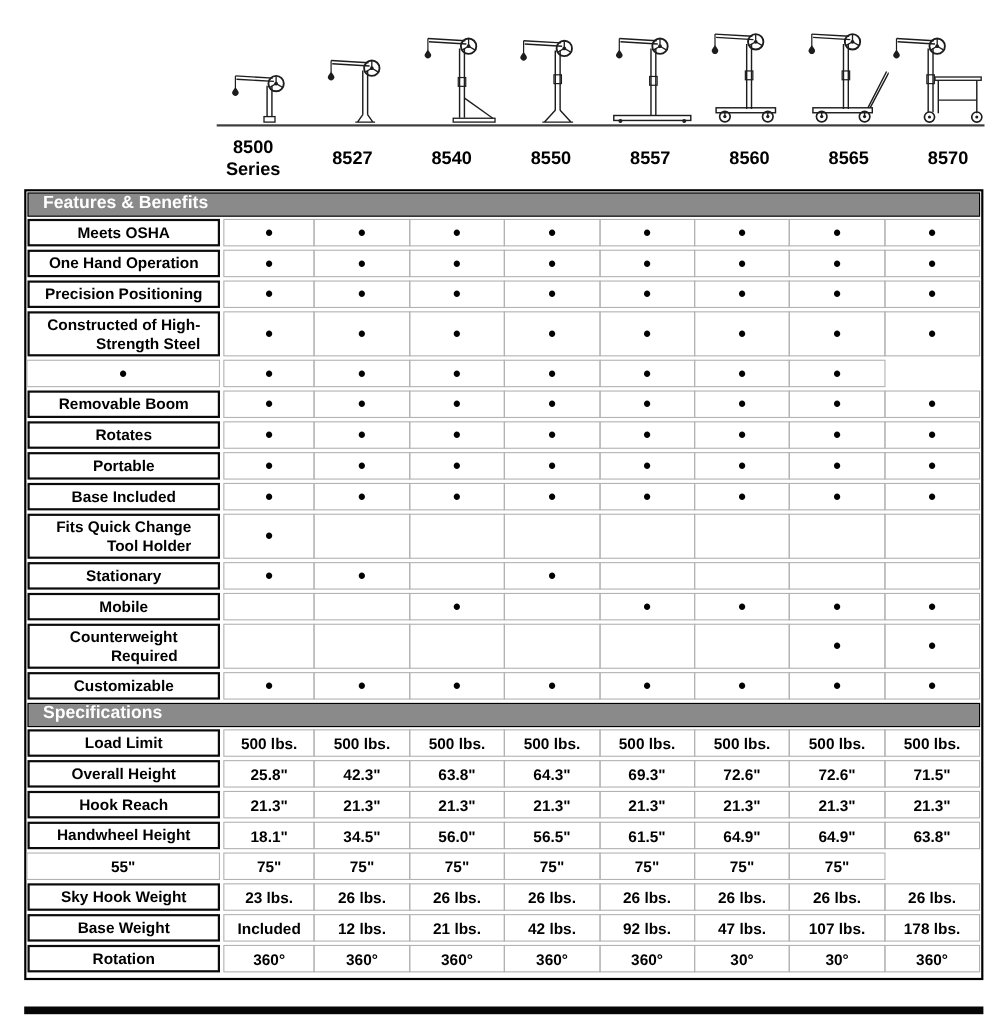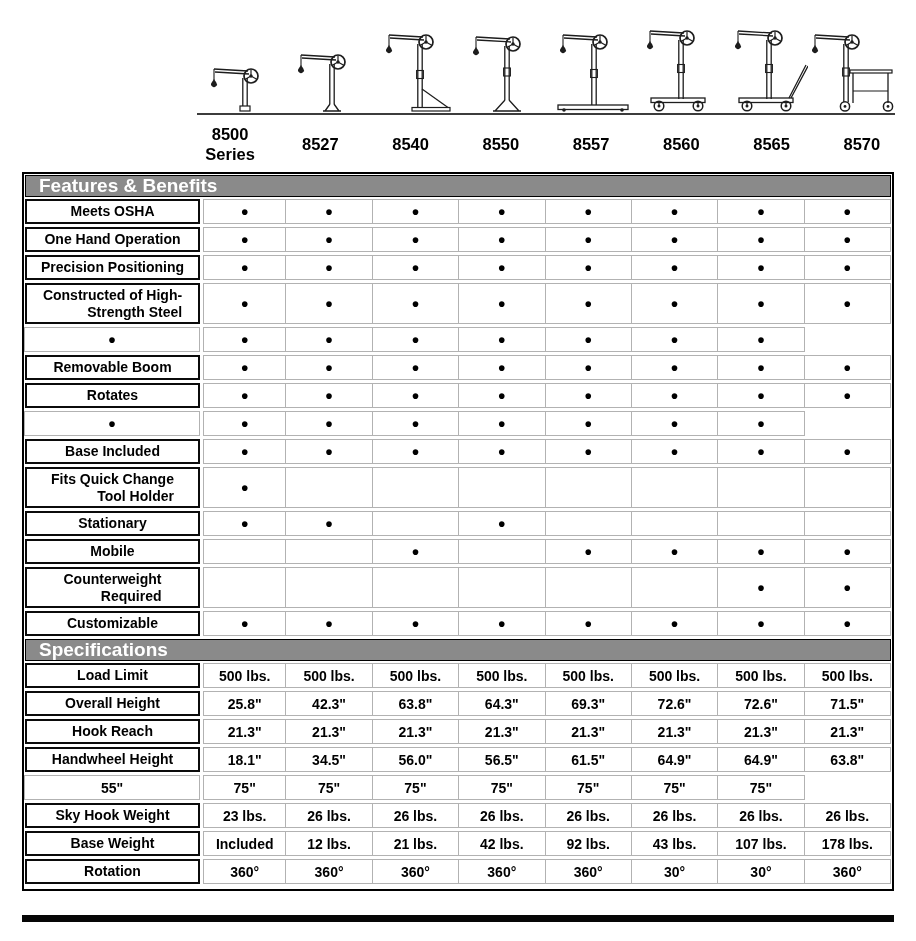--- a/index.html
+++ b/index.html
@@ -26,22 +26,22 @@
     line-height: 1.22; white-space: pre-line;
   }
 
   
   .spec-table {
     position: absolute; left: 22px; top: 172px; width: 872px;
     border: 2.5px solid #000; background: #fff; padding: 0 1px 2px 1px;
   }
   .section-bar {
     height: 22px; background: #8a8a8a; border: 1.5px solid #000;
-    margin: 1px 0 2px 0; color: #fff; font-weight: bold; font-size: 19px;
-    line-height: 18px; padding-left: 13px; display: flex; align-items: center;
+    margin: 1px 0 2px 0; color: #fff; font-weight: bold; font-size: 16px;
+    line-height: 18px; padding-left: 13px; display: flex; 
   }
   .t-row { display: grid; grid-template-columns: 175px repeat(8, 1fr); margin: 0 0 3px 0; }
   .cell-label {
     border: 2px solid #0b0b0b; background: #fff;
     display: flex; align-items: center; justify-content: center;
     text-align: right; font-weight: bold; font-size: 14px; line-height: 1.18;
     white-space: pre-line; padding: 2px 2px; min-height: 25px;
   }
   .cell-data {
     border: 1px solid #b2b2b2;
@@ -399,20 +399,21 @@
             <span class="dot">•</span>
           </div>
           <div class="cell-data">
             <span class="dot">•</span>
           </div>
           <div class="cell-data">
             <span class="dot">•</span>
           </div>
         </div>
         <div class="t-row">
+          <div class="cell-label">Portable</div>
           <div class="cell-data">
             <span class="dot">•</span>
           </div>
           <div class="cell-data">
             <span class="dot">•</span>
           </div>
           <div class="cell-data">
             <span class="dot">•</span>
           </div>
           <div class="cell-data">
@@ -623,21 +624,21 @@
           <div class="cell-data">26 lbs.</div>
           <div class="cell-data">26 lbs.</div>
         </div>
         <div class="t-row">
           <div class="cell-label">Base Weight</div>
           <div class="cell-data">Included</div>
           <div class="cell-data">12 lbs.</div>
           <div class="cell-data">21 lbs.</div>
           <div class="cell-data">42 lbs.</div>
           <div class="cell-data">92 lbs.</div>
-          <div class="cell-data">43 lbs.</div>
+          <div class="cell-data">47 lbs.</div>
           <div class="cell-data">107 lbs.</div>
           <div class="cell-data">178 lbs.</div>
         </div>
         <div class="t-row">
           <div class="cell-label">Rotation</div>
           <div class="cell-data">360°</div>
           <div class="cell-data">360°</div>
           <div class="cell-data">360°</div>
           <div class="cell-data">360°</div>
           <div class="cell-data">360°</div>

